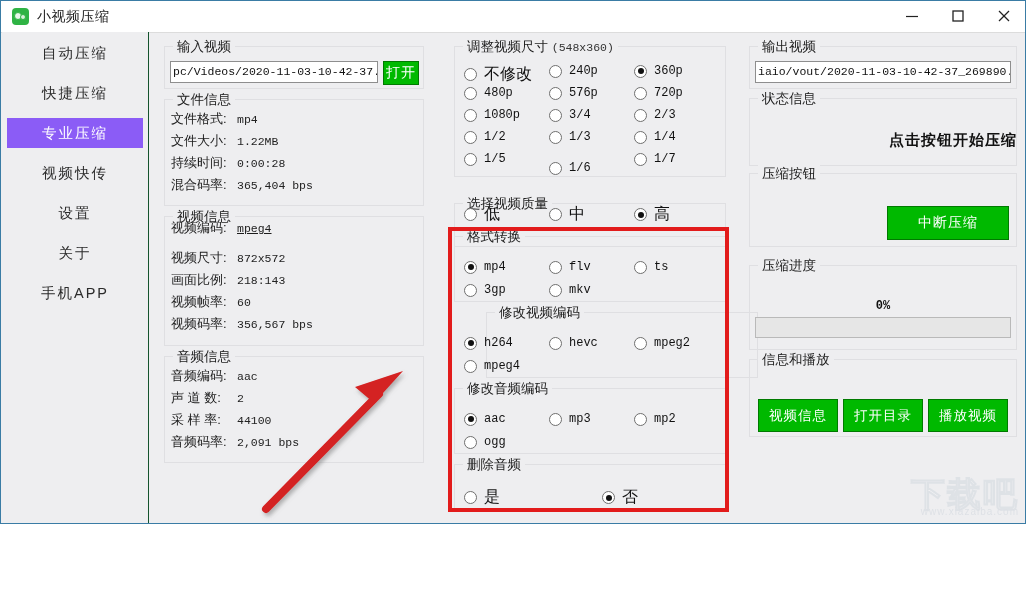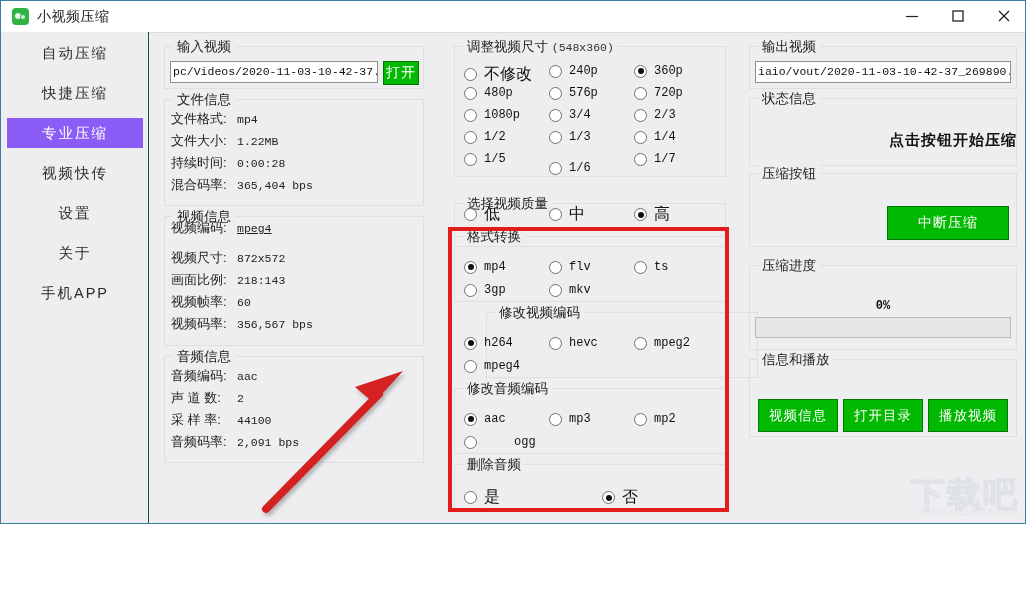--- a/index.html
+++ b/index.html
@@ -410,21 +410,21 @@
       <span class="lbl">aac</span>
     </div>
   <div class="radio" style="left:548px; top:411px;">
       <span class="dot"></span>
       <span class="lbl">mp3</span>
     </div>
   <div class="radio" style="left:633px; top:411px;">
       <span class="dot"></span>
       <span class="lbl">mp2</span>
     </div>
-  <div class="radio" style="left:463px; top:434px;gap:30px;">
+  <div class="radio" style="left:463px; top:434px;">
       <span class="dot"></span>
       <span class="lbl">ogg</span>
     </div>
 
   <div class="group" style="left:453px; top:463px; width:272px; height:45px;">
     <span class="legend">删除音频</span>
   </div>
   <div class="radio" style="left:463px; top:486px;">
       <span class="dot"></span>
       <span class="lbl cn">是</span>

